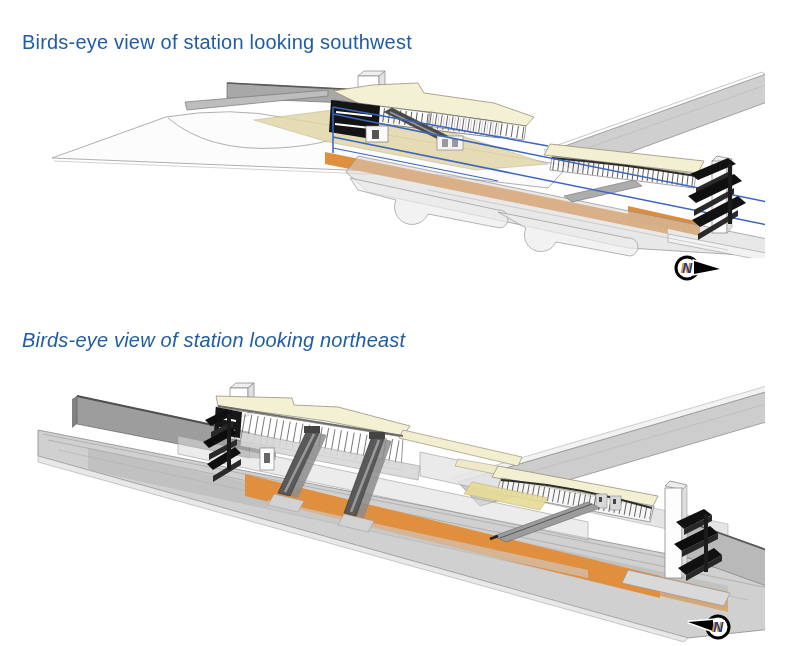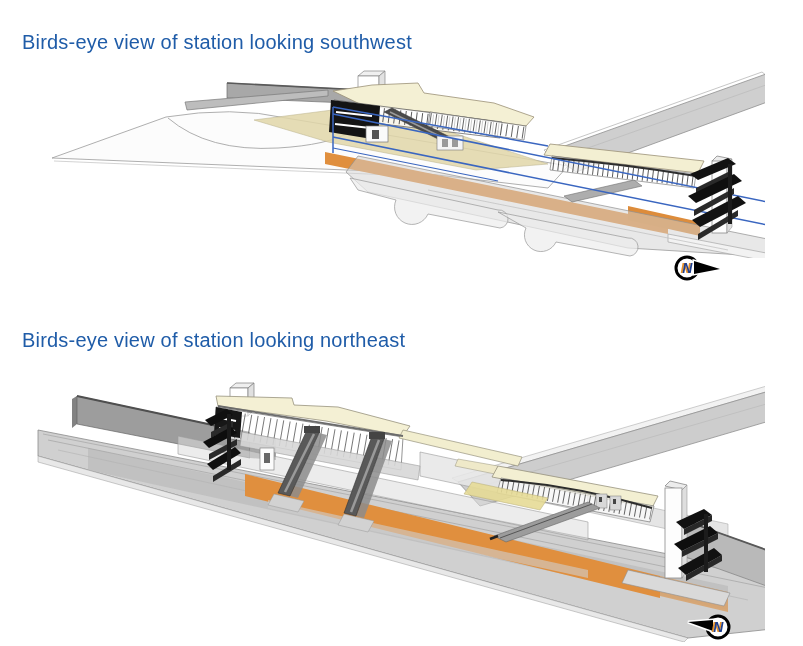--- a/index.html
+++ b/index.html
@@ -5,21 +5,21 @@
   html,body{margin:0;padding:0;background:#fff;}
   .page{
     position:relative;width:765px;height:646px;background:#ffffff;
     font-family:"Liberation Sans", sans-serif;overflow:hidden;
   }
   .caption{
     position:absolute;left:22px;margin:0;font-size:20px;font-weight:400;
     color:#1f5ca8;letter-spacing:0.2px;white-space:nowrap;
   }
   #caption-sw{top:31px;}
-  #caption-ne{top:329px;}
+  #caption-ne{top:329px;font-style:italic;}
   .render{position:absolute;left:28px;width:772px;}
   #render-sw{top:60px;height:198px;}
   #render-ne{top:374px;height:268px;}
   .north-arrow{position:absolute;}
   #north-sw{left:670px;top:250px;width:54px;height:36px;}
   #north-ne{left:682px;top:606px;width:54px;height:38px;}
   svg{display:block;}
   .nletter{font-family:"Liberation Sans", sans-serif;font-size:14px;font-style:italic;font-weight:bold;}
 </style>
 </head>

